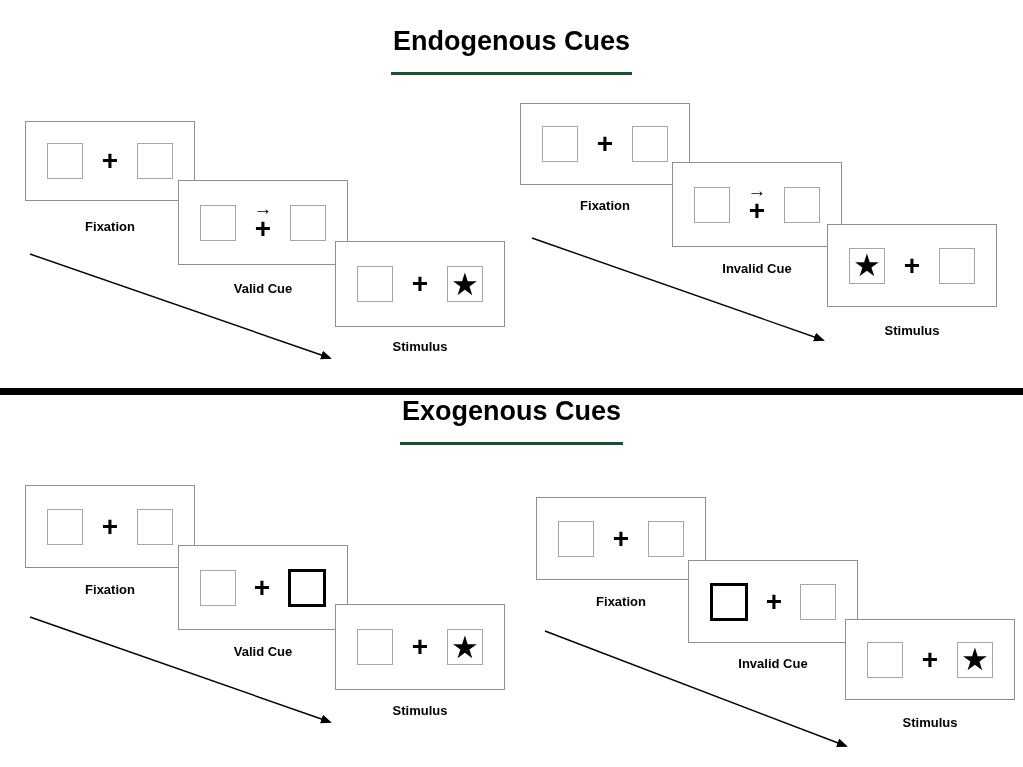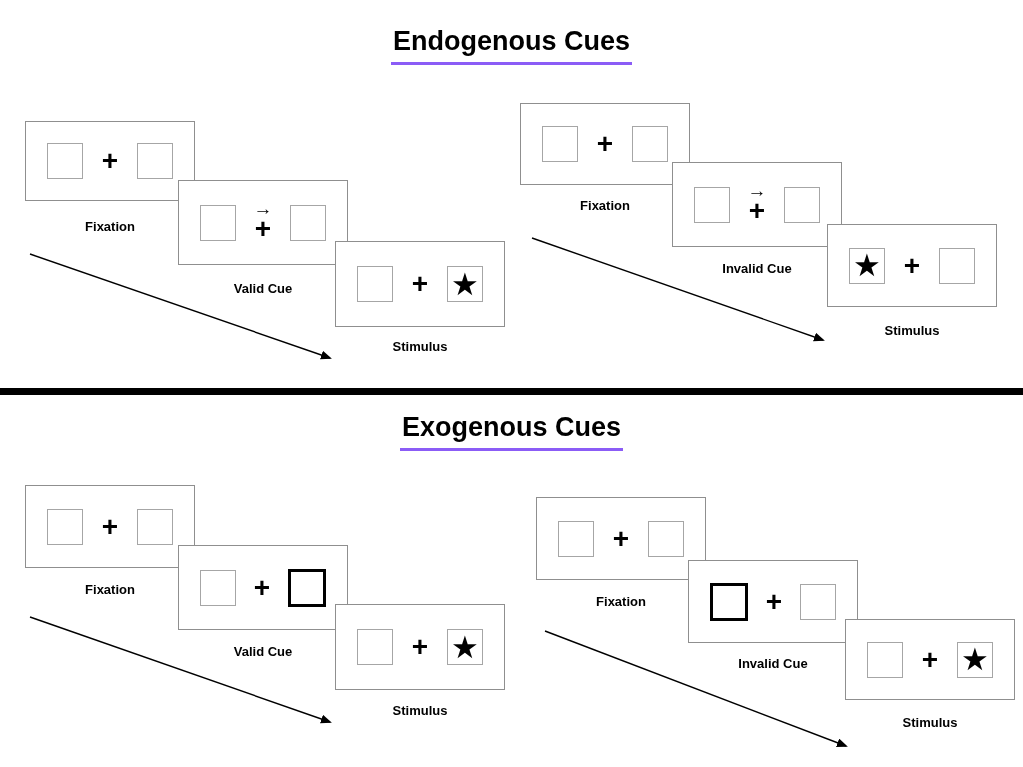--- a/index.html
+++ b/index.html
@@ -16,22 +16,22 @@
 
   .title {
     position: absolute;
     left: 0;
     width: 100%;
     text-align: center;
     font-size: 27px;
     font-weight: bold;
   }
   .title .title-text {
-    border-bottom: 3px solid #8b5cf6;
-    padding: 0 2px 6px 2px;
+    border-bottom: 3px solid #14532d;
+    padding: 0 2px 16px 2px;
   }
 
   .panel {
     position: absolute;
     background: #fff;
     border: 1px solid #8f8f8f;
     display: flex;
     align-items: center;
     justify-content: space-between;
     padding: 0 21px;
@@ -108,21 +108,21 @@
   }
 </style>
 </head>
 <body>
 
 <div class="page">
 
   <div class="title" style="top:26px">
     <span class="title-text">Endogenous Cues</span>
   </div>
-  <div class="title" style="top:412px">
+  <div class="title" style="top:396px">
     <span class="title-text">Exogenous Cues</span>
   </div>
 
   <div class="panel" style="left:25px;top:121px;width:170px;height:80px">
     <span class="sq"></span>
     <span class="center">
       <span class="plus">+</span>
     </span>
     <span class="sq"></span>
   </div>

